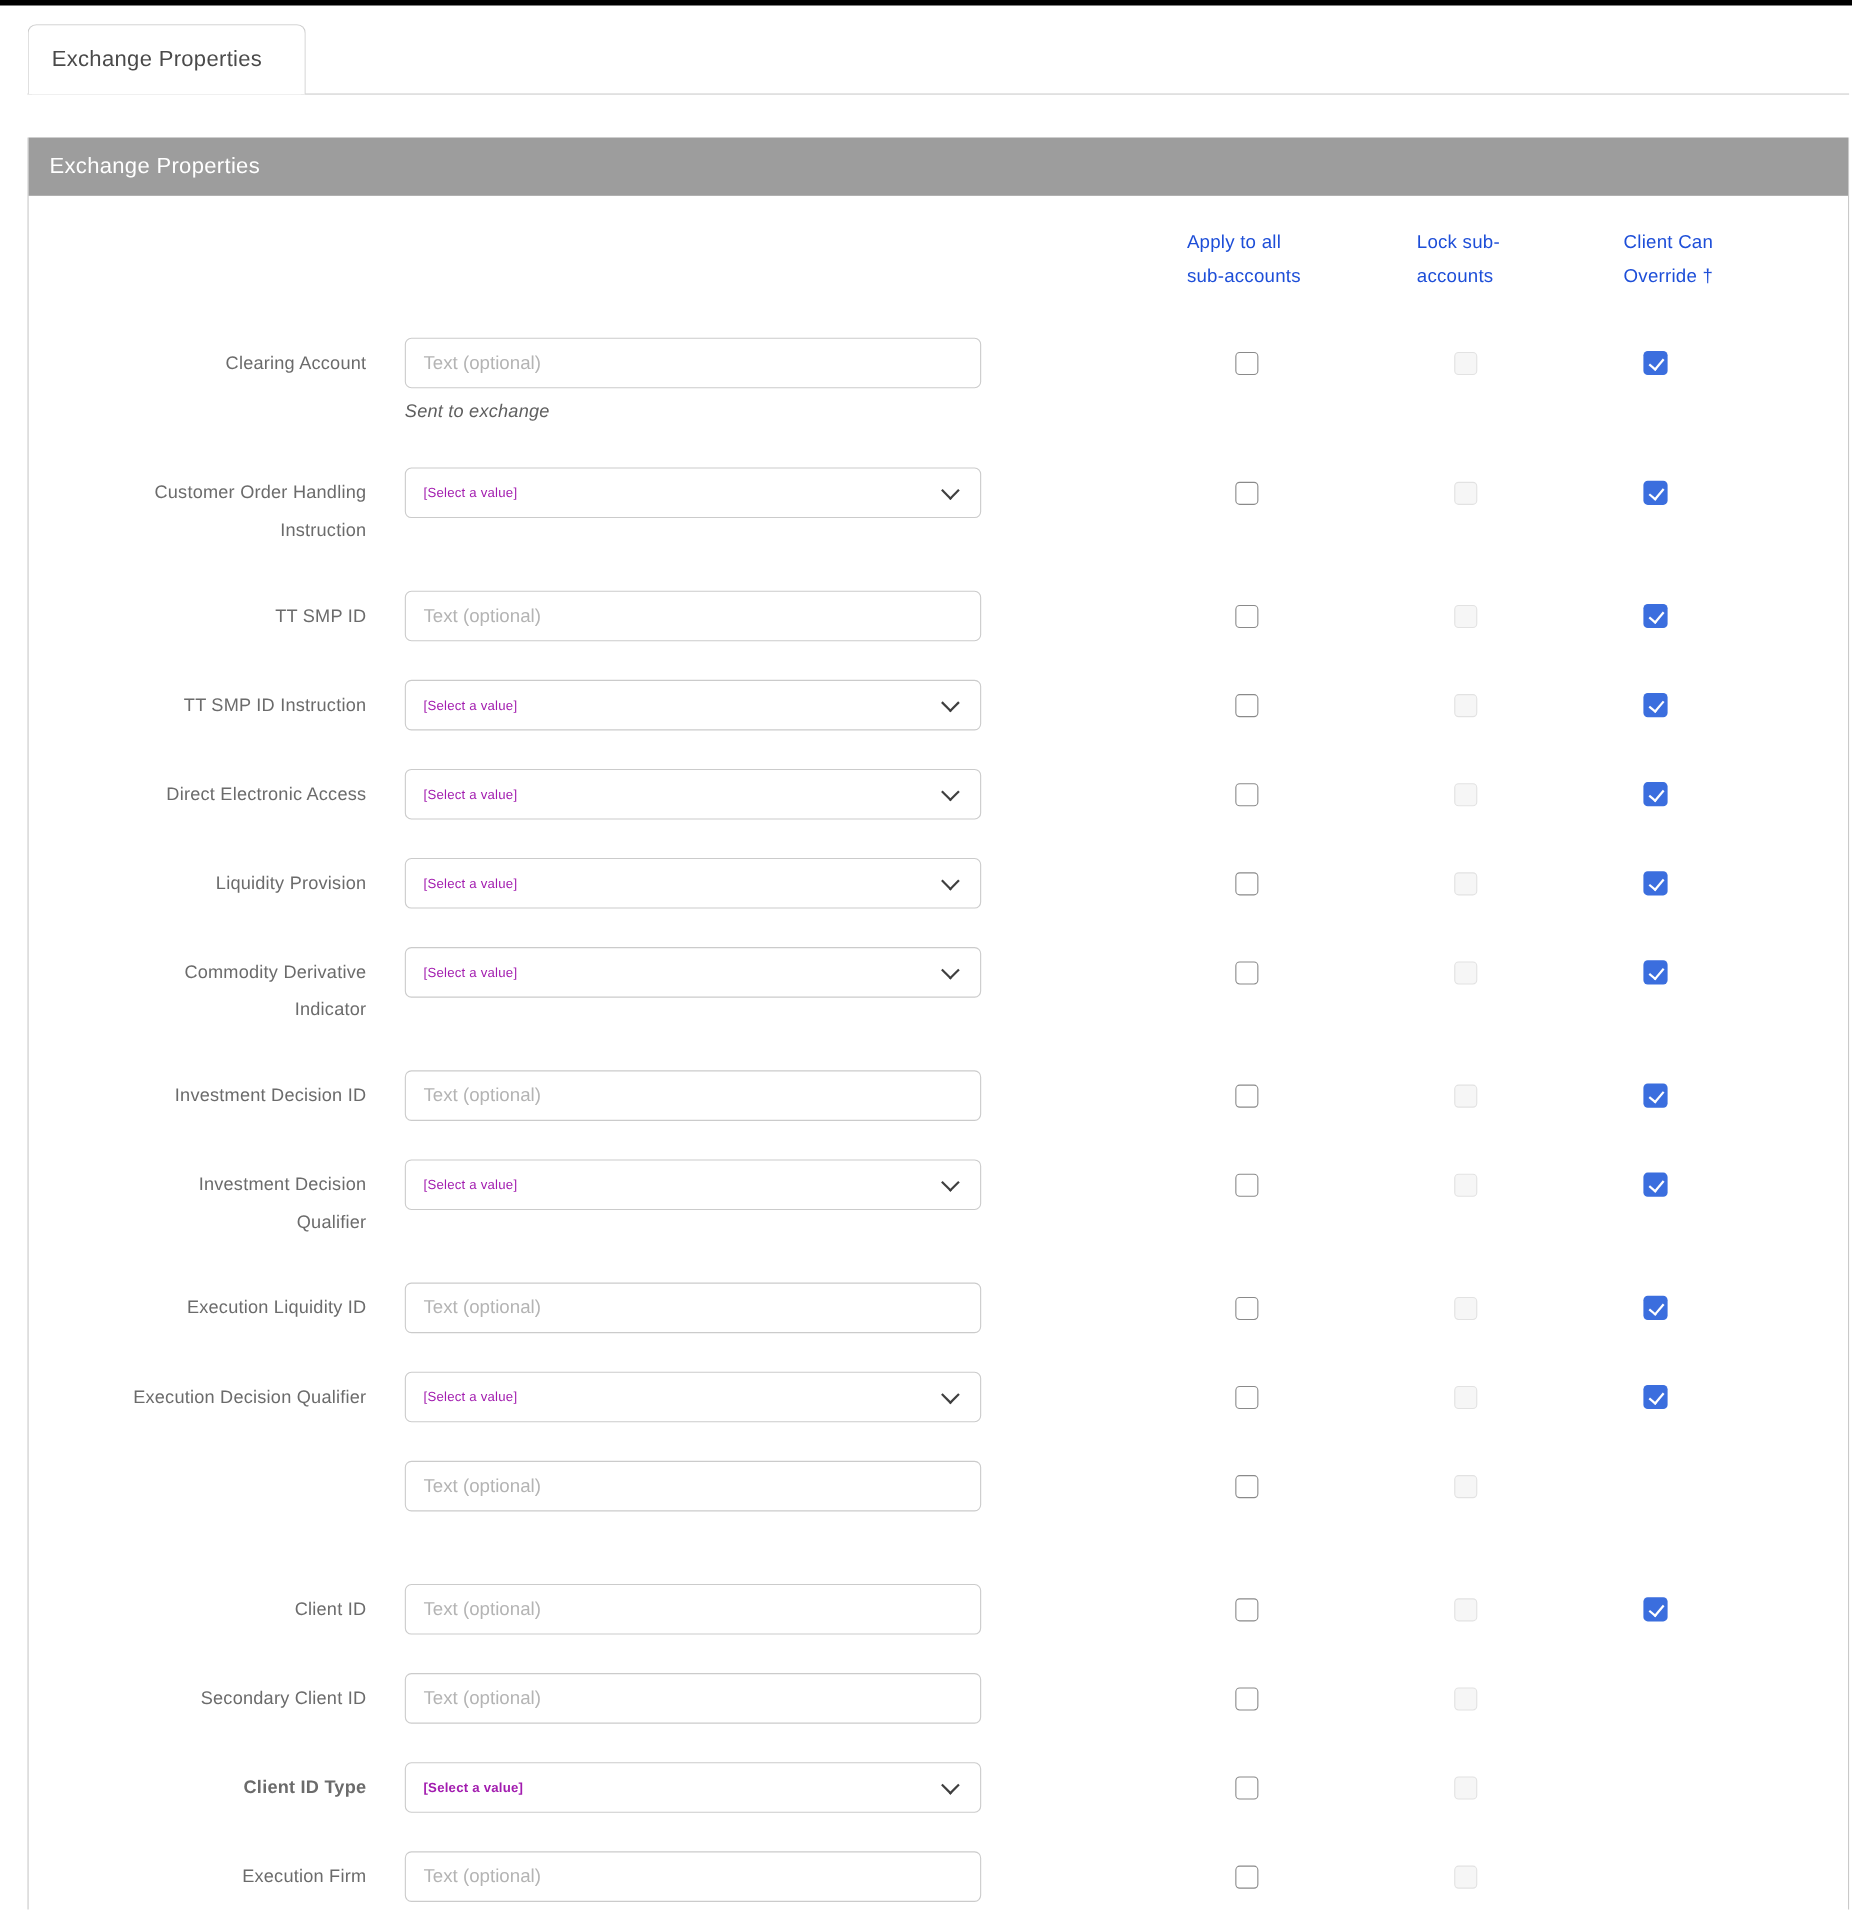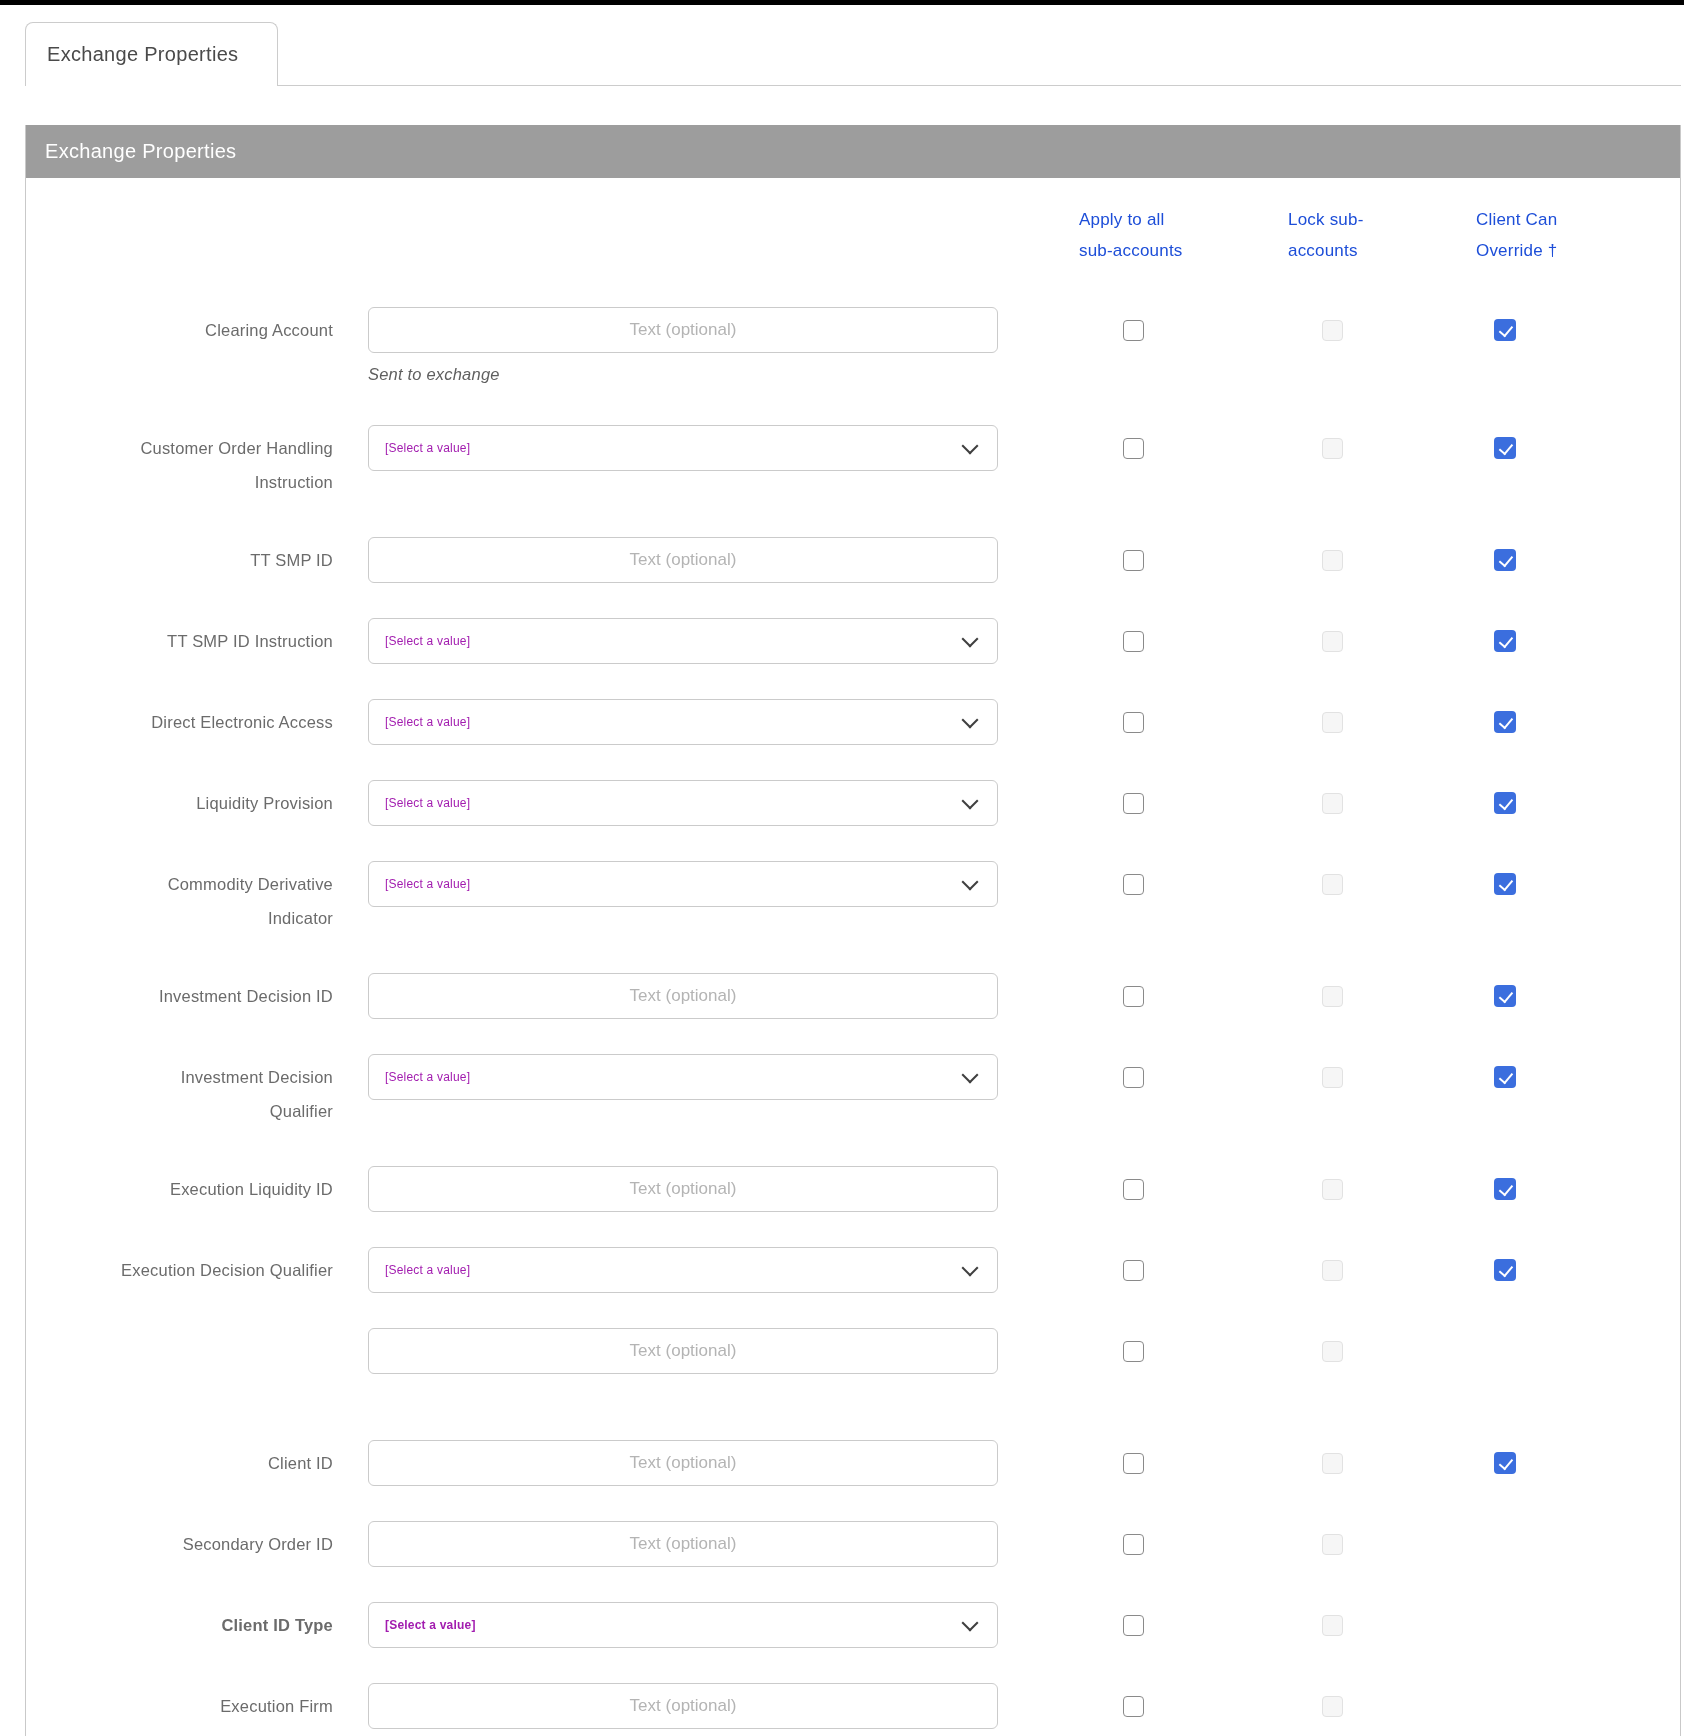--- a/index.html
+++ b/index.html
@@ -34,23 +34,23 @@
   .colhead.apply{left:1053px;}
   .colhead.lock{left:1262px;}
   .colhead.override{left:1450px;}
   
   .row{position:absolute;left:0;width:100%;height:46px;}
   .row-label{
     position:absolute;left:0;top:6px;width:307px;text-align:right;
     font-size:16.5px;color:#6b6b6b;line-height:34px;letter-spacing:.2px;
   }
   .txt,.select{
-    position:absolute;left:342px;top:0;width:630px;height:46px;box-sizing:border-box;
+    position:absolute;left:342px;top:0;width:524px;height:46px;box-sizing:border-box;
     border:1px solid #cbcbcb;border-radius:6px;background:#fff;
-    font-family:"Liberation Sans", sans-serif;font-size:17px;padding:0 16px;text-align:center;
+    font-family:"Liberation Sans", sans-serif;font-size:17px;padding:0 16px;
   }
   .txt{color:#444;}
   .txt::placeholder{color:#b4b4b4;opacity:1;}
   .select{cursor:pointer;}
   .sel-text{
     position:absolute;left:16px;top:0;line-height:44px;font-size:12px;color:#a21caf;letter-spacing:.2px;
   }
   .chevron{
     position:absolute;right:21px;top:14px;width:12px;height:12px;
     border:solid #3f3f3f;border-width:0 0 2px 2px;transform:rotate(-45deg);
@@ -230,21 +230,21 @@
           <div class="row-label">
             <div>Client ID</div>
           </div>
           <input type="text" class="txt" placeholder="Text (optional)" style="">
           <span class="cb cb-apply"></span>
           <span class="cb cb-lock"></span>
           <span class="cb cb-override" style="background: rgb(59, 110, 222);"></span>
         </div>
         <div class="row" style="top: 1343px;">
           <div class="row-label">
-            <div>Secondary Order ID</div>
+            <div>Secondary Client ID</div>
           </div>
           <input type="text" class="txt" placeholder="Text (optional)" style="">
           <span class="cb cb-apply"></span>
           <span class="cb cb-lock"></span>
         </div>
         <div class="row" style="top: 1424px; font-weight: bold;">
           <div class="row-label">
             <div>Client ID Type</div>
           </div>
           <div class="select">

